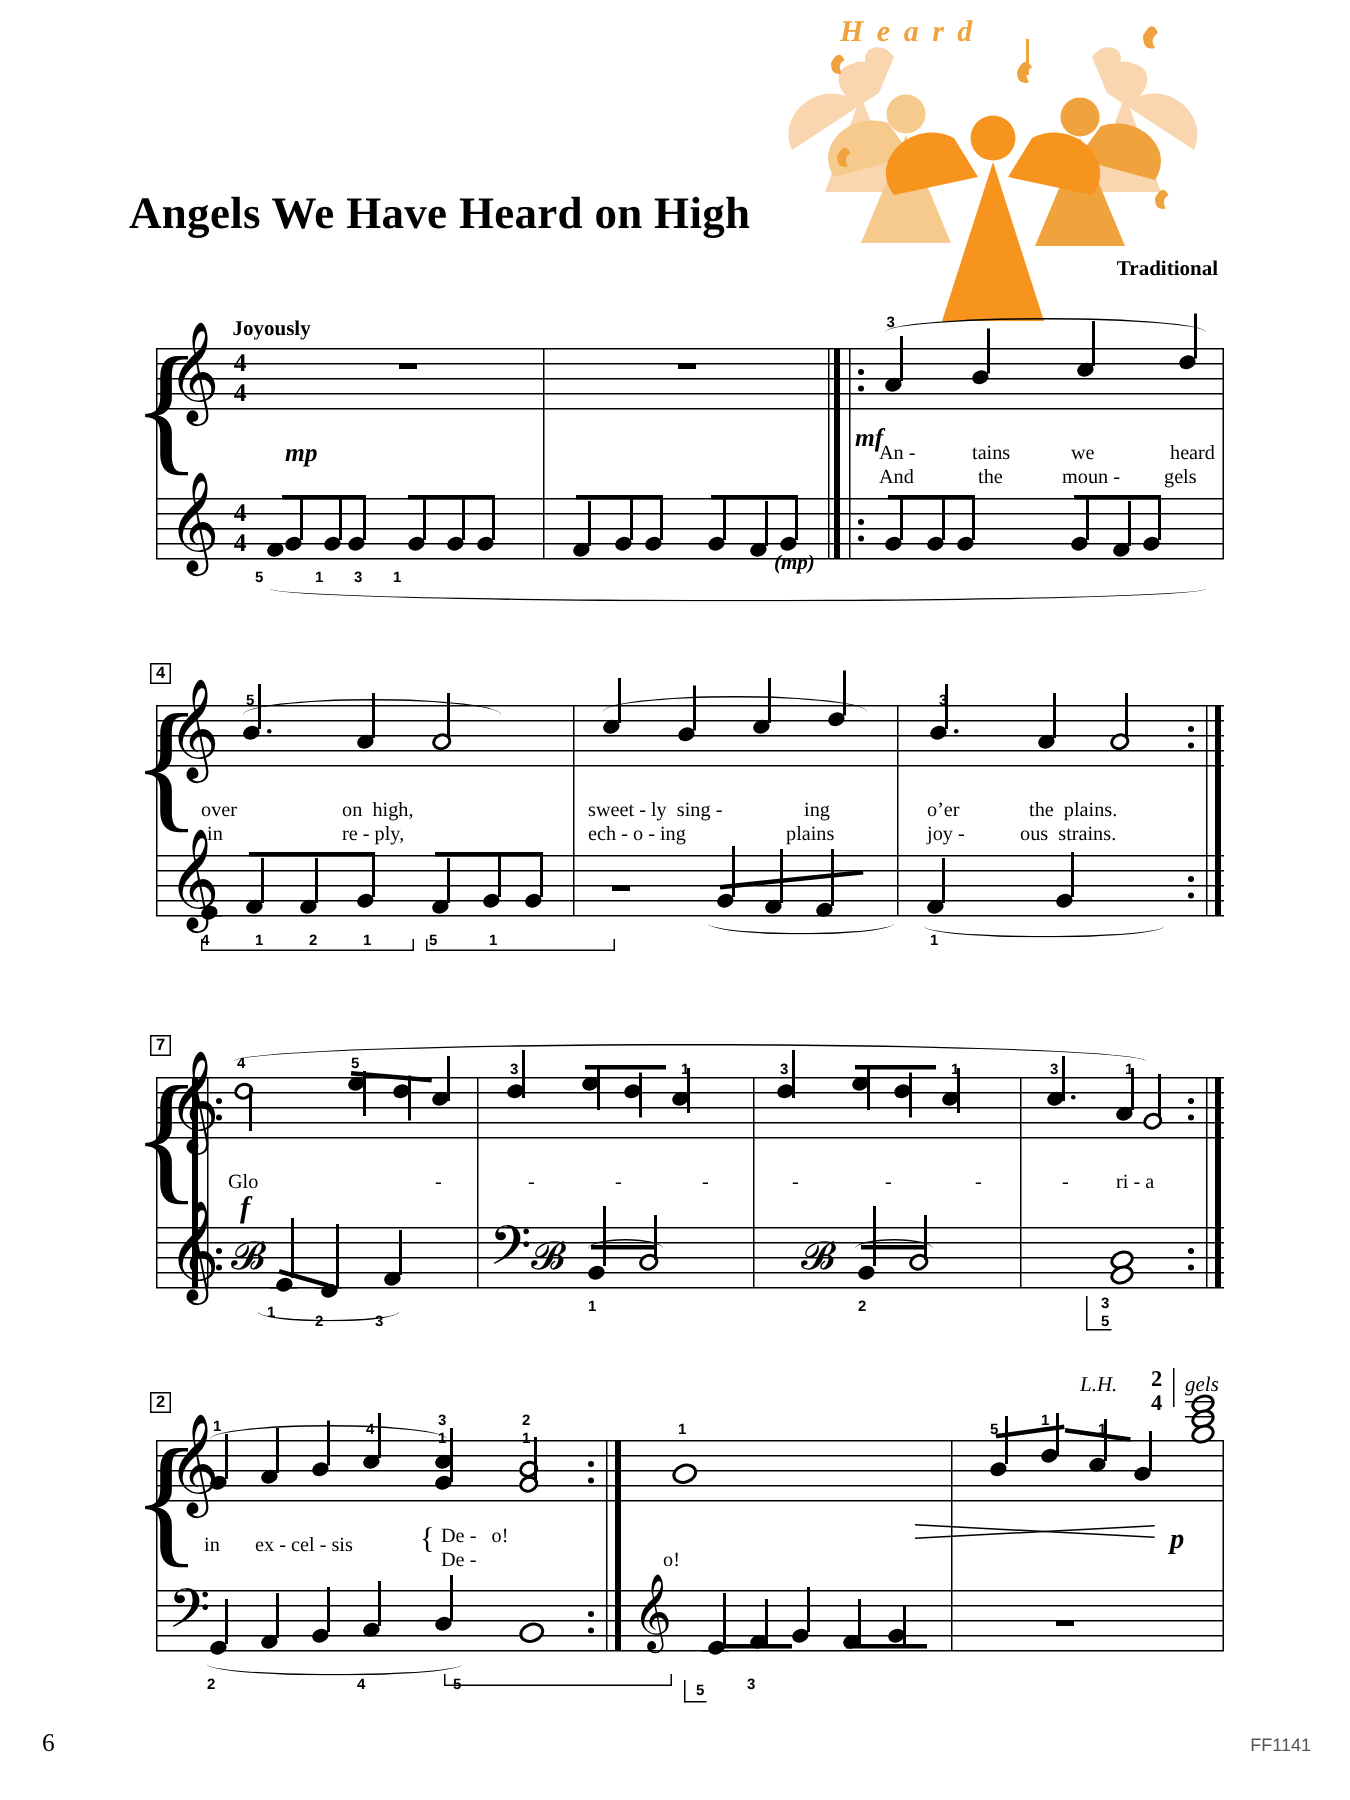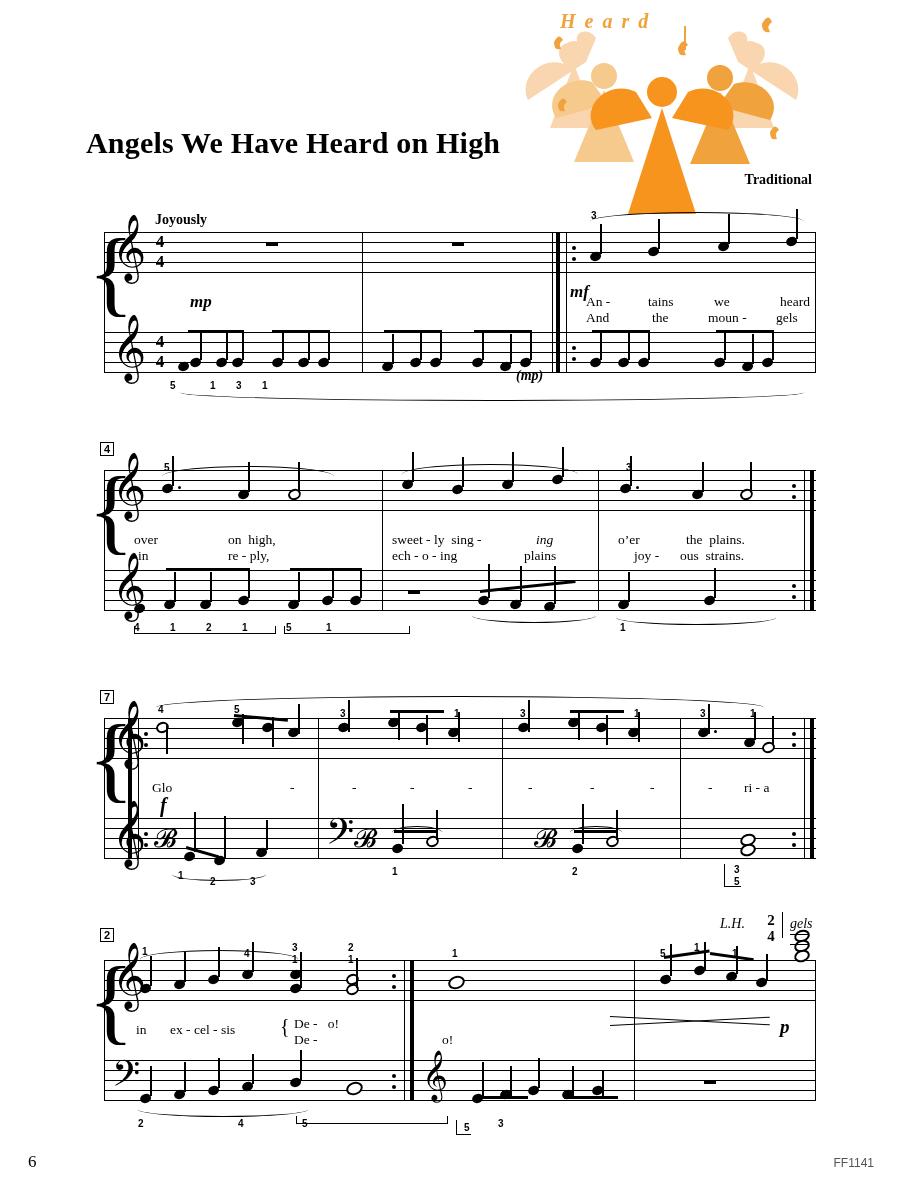--- a/index.html
+++ b/index.html
@@ -414,28 +414,28 @@
         <div class="stem" style="left:10px;top:-8px;height:30px;"></div>
       </div>
     <div class="note" style="left:636px;top:0;">
         <div class="head open" style="left:0;top:19px;"></div>
         <div class="stem" style="left:10px;top:-8px;height:30px;"></div>
       </div>
 
     <div class="lyric" style="left:30px;top:62px;">over</div>
     <div class="lyric" style="left:124px;top:62px;">on&nbsp;&nbsp;high,</div>
     <div class="lyric" style="left:288px;top:62px;">sweet - ly&nbsp;&nbsp;sing -</div>
-    <div class="lyric" style="left:432px;top:62px;font-style:italic;">ing</div>
+    <div class="lyric" style="left:432px;top:62px;">ing</div>
     <div class="lyric" style="left:514px;top:62px;">o’er</div>
     <div class="lyric" style="left:582px;top:62px;">the&nbsp;&nbsp;plains.</div>
     <div class="lyric" style="left:34px;top:78px;">in</div>
     <div class="lyric" style="left:124px;top:78px;">re - ply,</div>
     <div class="lyric" style="left:288px;top:78px;">ech - o - ing</div>
     <div class="lyric" style="left:420px;top:78px;">plains</div>
-    <div class="lyric" style="left:530px;top:78px;">joy -</div>
+    <div class="lyric" style="left:514px;top:78px;">joy -</div>
     <div class="lyric" style="left:576px;top:78px;">ous&nbsp;&nbsp;strains.</div>
 
     <div class="note" style="left:30px;top:100px;">
         <div class="head" style="left:0;top:34px;"></div>
         <div class="ledger" style="left:-4px;top:40px;"></div>
       </div>
     <div class="beam" style="left:62px;top:98px;width:82px;"></div>
     <div class="note" style="left:60px;top:100px;">
         <div class="head" style="left:0;top:30px;"></div>
         <div class="stem" style="left:10px;top:2px;height:30px;"></div>

